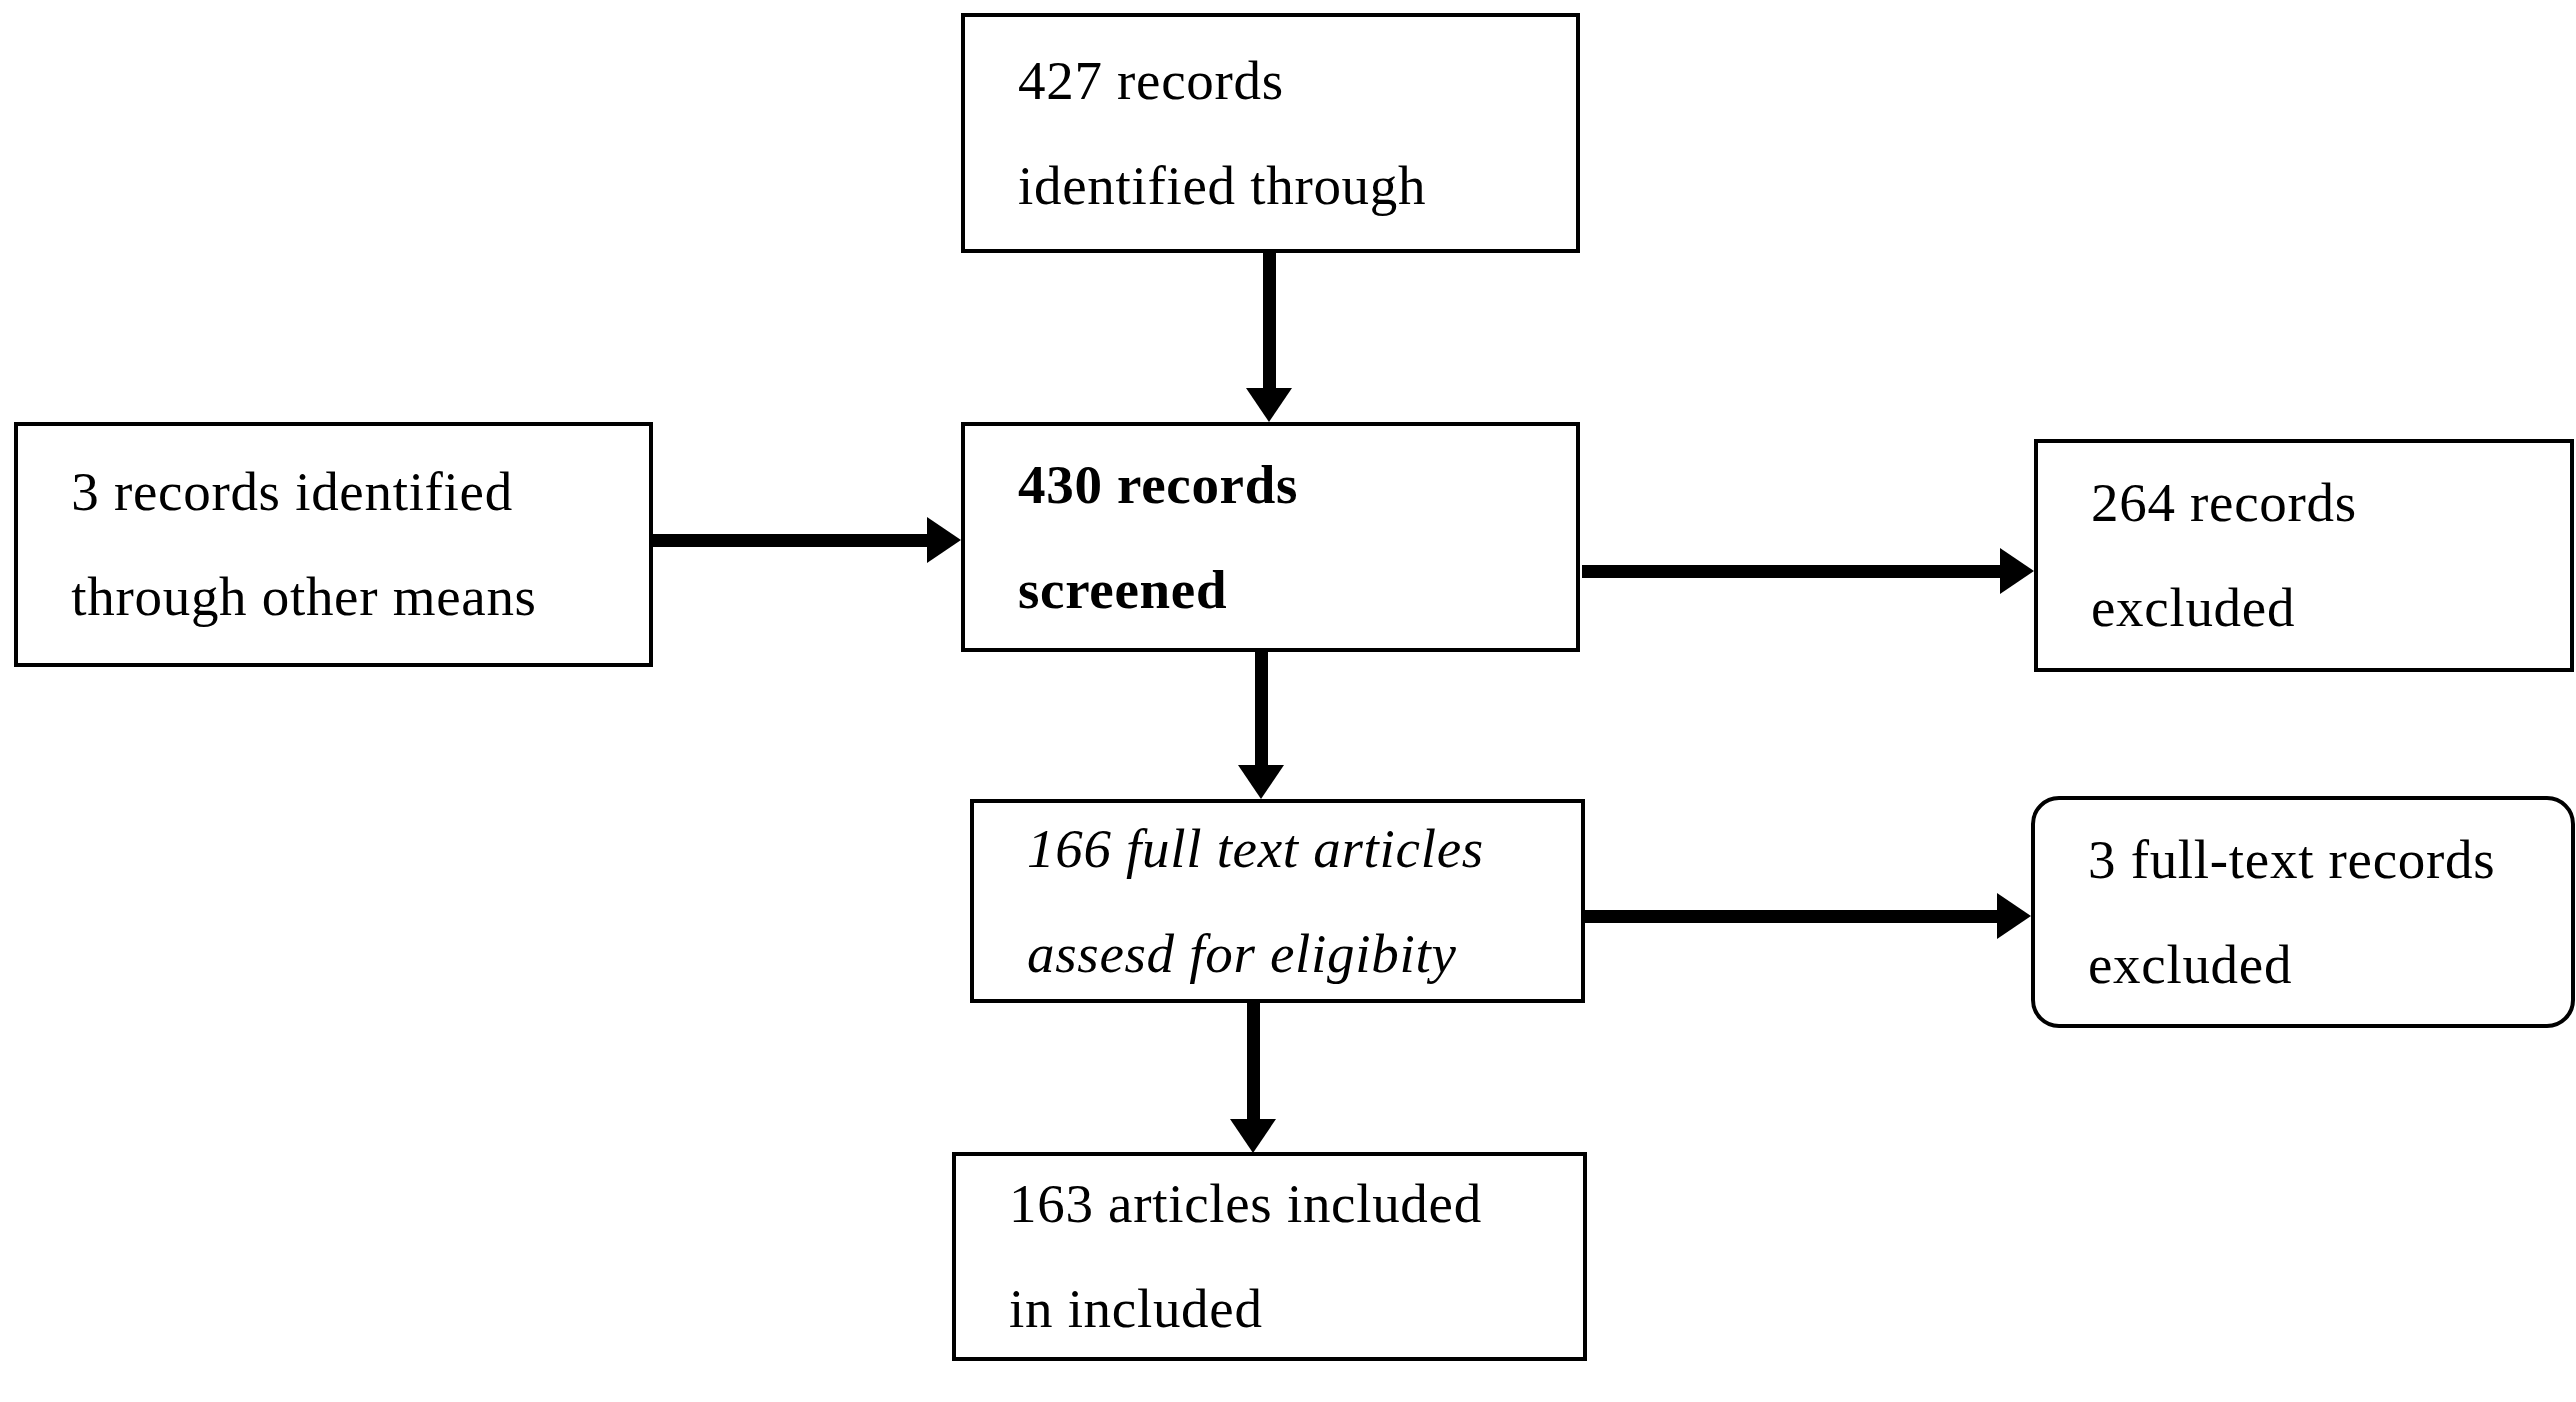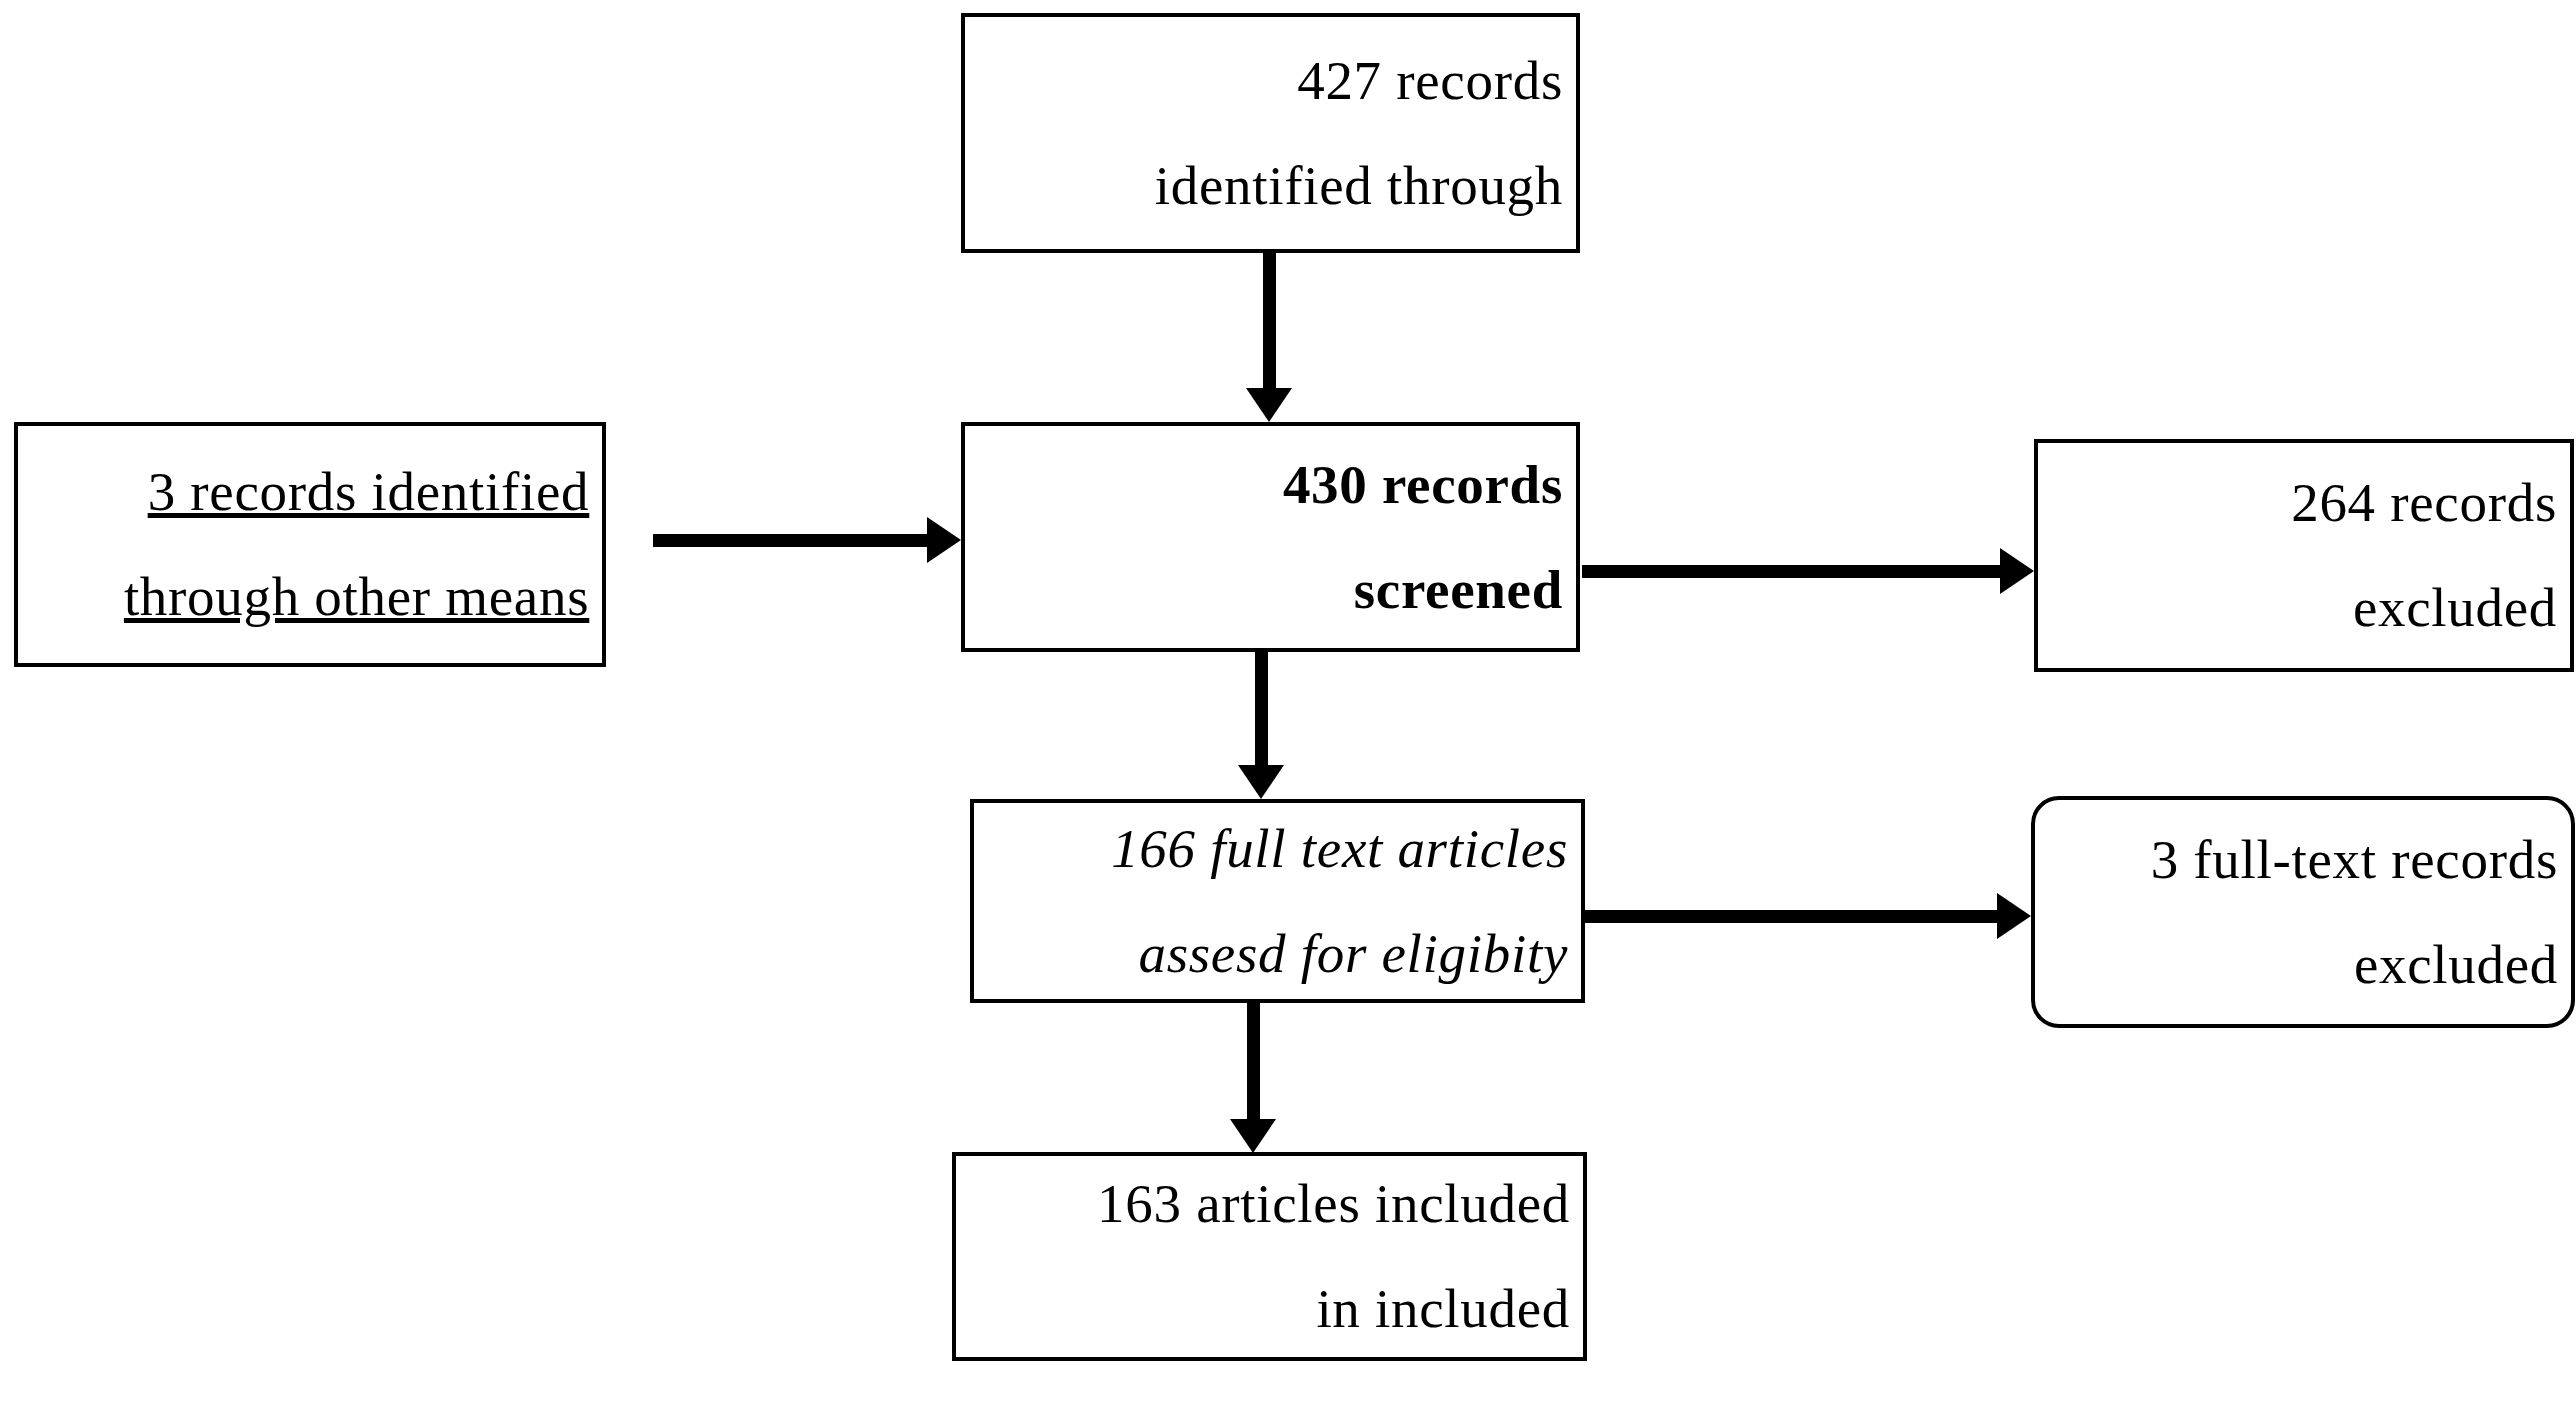--- a/index.html
+++ b/index.html
@@ -24,25 +24,25 @@
     display: flex;
     flex-direction: column;
     justify-content: center;
     gap: 47px;
     padding-left: 53px;
     padding-right: 13px;
     font-size: 55px;
     line-height: 1.05;
     letter-spacing: 0.7px;
   }
-  .box .line { white-space: nowrap; text-align: right; }
+  .box .line { white-space: nowrap; }
 
   
   #node-records-identified   { left: 961px; top: 13px;   width: 619px; height: 240px; }
-  #node-other-means          { left: 14.3px;   top: 422px;  width: 592px; height: 245px; text-decoration: underline; }
+  #node-other-means          { left: 14.3px;   top: 422px;  width: 639px; height: 245px; }
   #node-records-screened     { left: 961px; top: 422px;  width: 619px; height: 230px; font-weight: bold; }
   #node-records-excluded     { left: 2034px; top: 426px;  width: 540px; height: 233px; margin-top: 13px; }
   #node-fulltext-assessed    { left: 970px; top: 799px; width: 615px; height: 204px; font-style: italic; }
   #node-fulltext-excluded    { left: 2031px; top: 796px; width: 544px; height: 232px; border-radius: 28px; }
   #node-articles-included    { left: 952px; top: 1152px; width: 635px; height: 209px; }
 
   
   .arrow-v { position: absolute; width: 47px; }
   .arrow-v .shaft {
     position: absolute;

